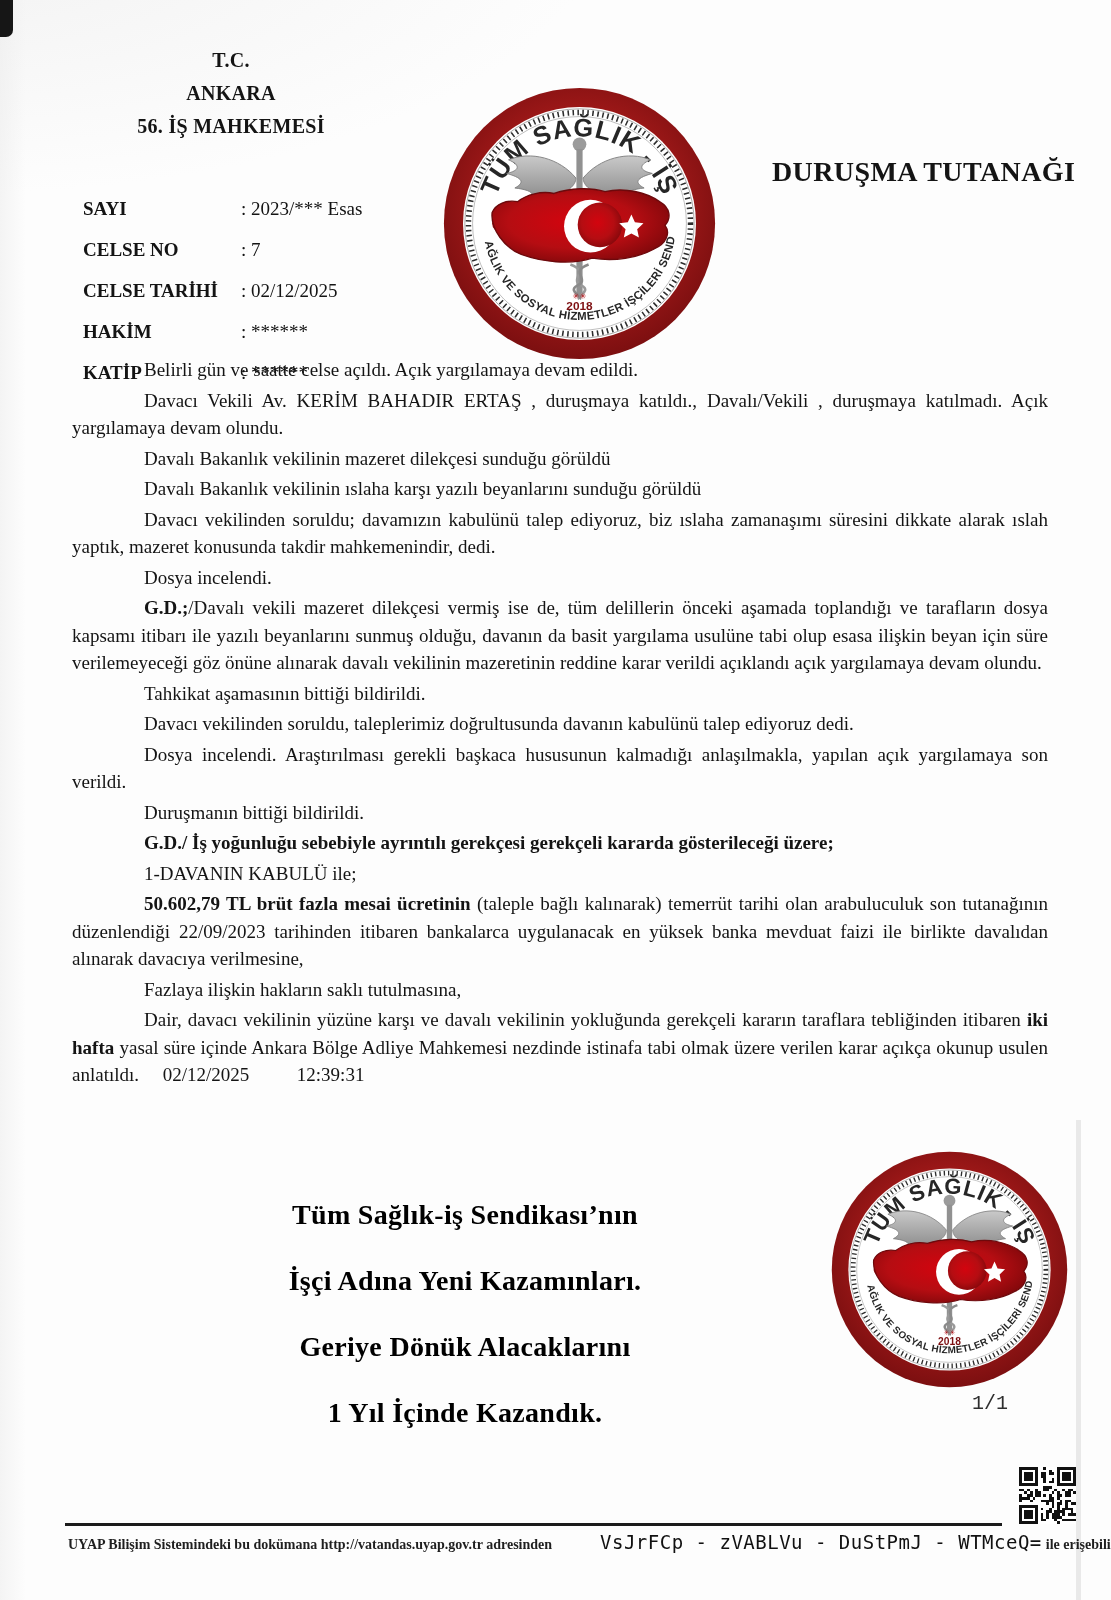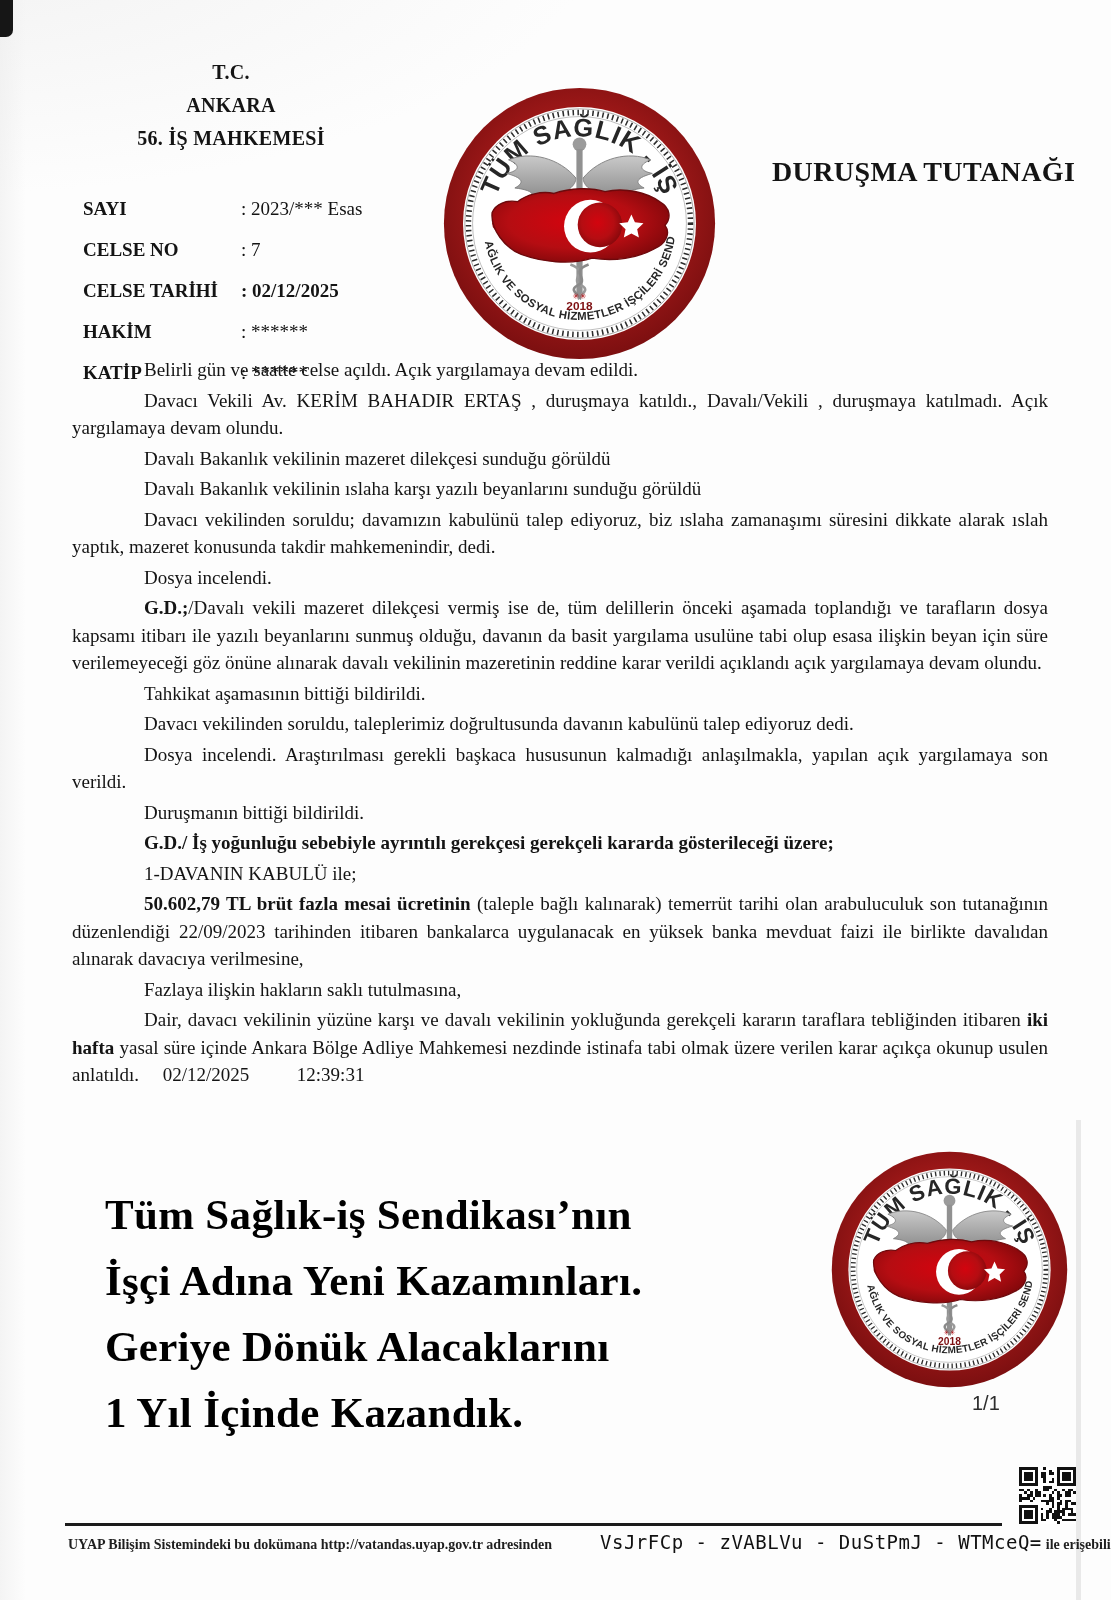--- a/index.html
+++ b/index.html
@@ -6,42 +6,42 @@
   body{width:1111px;height:1600px;background:#ffffff;font-family:"Liberation Serif", serif;color:#141414;}
   .page{position:relative;width:1111px;height:1600px;overflow:hidden;
         background:
           linear-gradient(to right, rgba(236,236,236,.55) 0px, rgba(255,255,255,0) 26px),
           radial-gradient(1200px 500px at -5% -5%, rgba(230,230,230,.5), rgba(255,255,255,0) 55%),
           #fdfdfd;}
   .scan-mark{position:absolute;left:0;top:0;width:13px;height:37px;background:#161616;border-radius:0 0 7px 0;}
   .edge-shadow{position:absolute;left:1076px;top:1120px;width:5px;height:480px;background:#e3e3e3;opacity:.8;}
 
   
-  .court-block{position:absolute;left:88px;top:56px;width:286px;text-align:center;
+  .court-block{position:absolute;left:88px;top:44px;width:286px;text-align:center;
                font-weight:bold;font-size:20px;line-height:33px;letter-spacing:.3px;}
   .case-fields{position:absolute;left:83px;top:182px;width:360px;font-size:19px;line-height:29px;}
   .field-row{display:flex;margin-top:12px;}
   .f-label{font-weight:bold;width:158px;flex:0 0 158px;}
   .f-value{font-weight:bold;}
   .doc-title{position:absolute;left:772px;top:156px;font-weight:bold;font-size:28px;letter-spacing:.4px;}
 
   
   .seal-top{position:absolute;left:443px;top:87px;width:273px;height:273px;}
   .seal-bottom{position:absolute;left:831px;top:1151px;width:237px;height:237px;}
 
   
   .doc-body{position:absolute;left:72px;top:356px;width:976px;font-size:19px;line-height:27.5px;text-align:justify;}
   .doc-body p{margin:0 0 3px 0;text-indent:72px;}
   .doc-body .b{font-weight:bold;}
 
   
-  .headline{position:absolute;left:105px;top:1182px;width:720px;text-align:left;
-            font-weight:bold;font-size:43px;line-height:66px;color:#000;letter-spacing:.3px;}
-
-  .page-number{position:absolute;left:972px;top:1392px;font-family:Liberation Sans, sans-serif;
+  .headline{position:absolute;left:105px;top:1182px;width:720px;text-align:center;
+            font-weight:bold;font-size:28px;line-height:66px;color:#000;letter-spacing:.3px;}
+
+  .page-number{position:absolute;left:972px;top:1392px;font-family:Liberation Mono, monospace;
                font-size:20px;color:#2e2e2e;text-align:right;}
 
   
   .footer-rule{position:absolute;left:65px;top:1523px;width:937px;height:3px;background:#1b1b1b;}
   .footer-line{position:absolute;left:68px;top:1531px;width:990px;white-space:nowrap;}
   .footer-small{font-size:14px;color:#1f1f1f;font-weight:bold;}
   .footer-code{font-family:"DejaVu Sans Mono",monospace;font-size:19px;color:#111;letter-spacing:.5px;margin-left:44px;}
   .qr{position:absolute;left:1019px;top:1467px;width:57px;height:57px;}
 </style>
 </head>
@@ -127,21 +127,21 @@
       <div class="field-row">
         <span class="f-label">SAYI</span>
         <span class="f-value" style="font-weight: normal;">: 2023/*** Esas</span>
       </div>
       <div class="field-row">
         <span class="f-label">CELSE NO</span>
         <span class="f-value" style="font-weight: normal;">: 7</span>
       </div>
       <div class="field-row">
         <span class="f-label">CELSE TARİHİ</span>
-        <span class="f-value" style="font-weight: bold;">: 02/12/2025</span>
+        <span class="f-value" style="font-weight: normal;">: 02/12/2025</span>
       </div>
       <div class="field-row">
         <span class="f-label">HAKİM</span>
         <span class="f-value" style="font-weight: normal;">: ******</span>
       </div>
       <div class="field-row">
         <span class="f-label">KATİP</span>
         <span class="f-value" style="font-weight: normal;">: ******</span>
       </div>
     </div>

